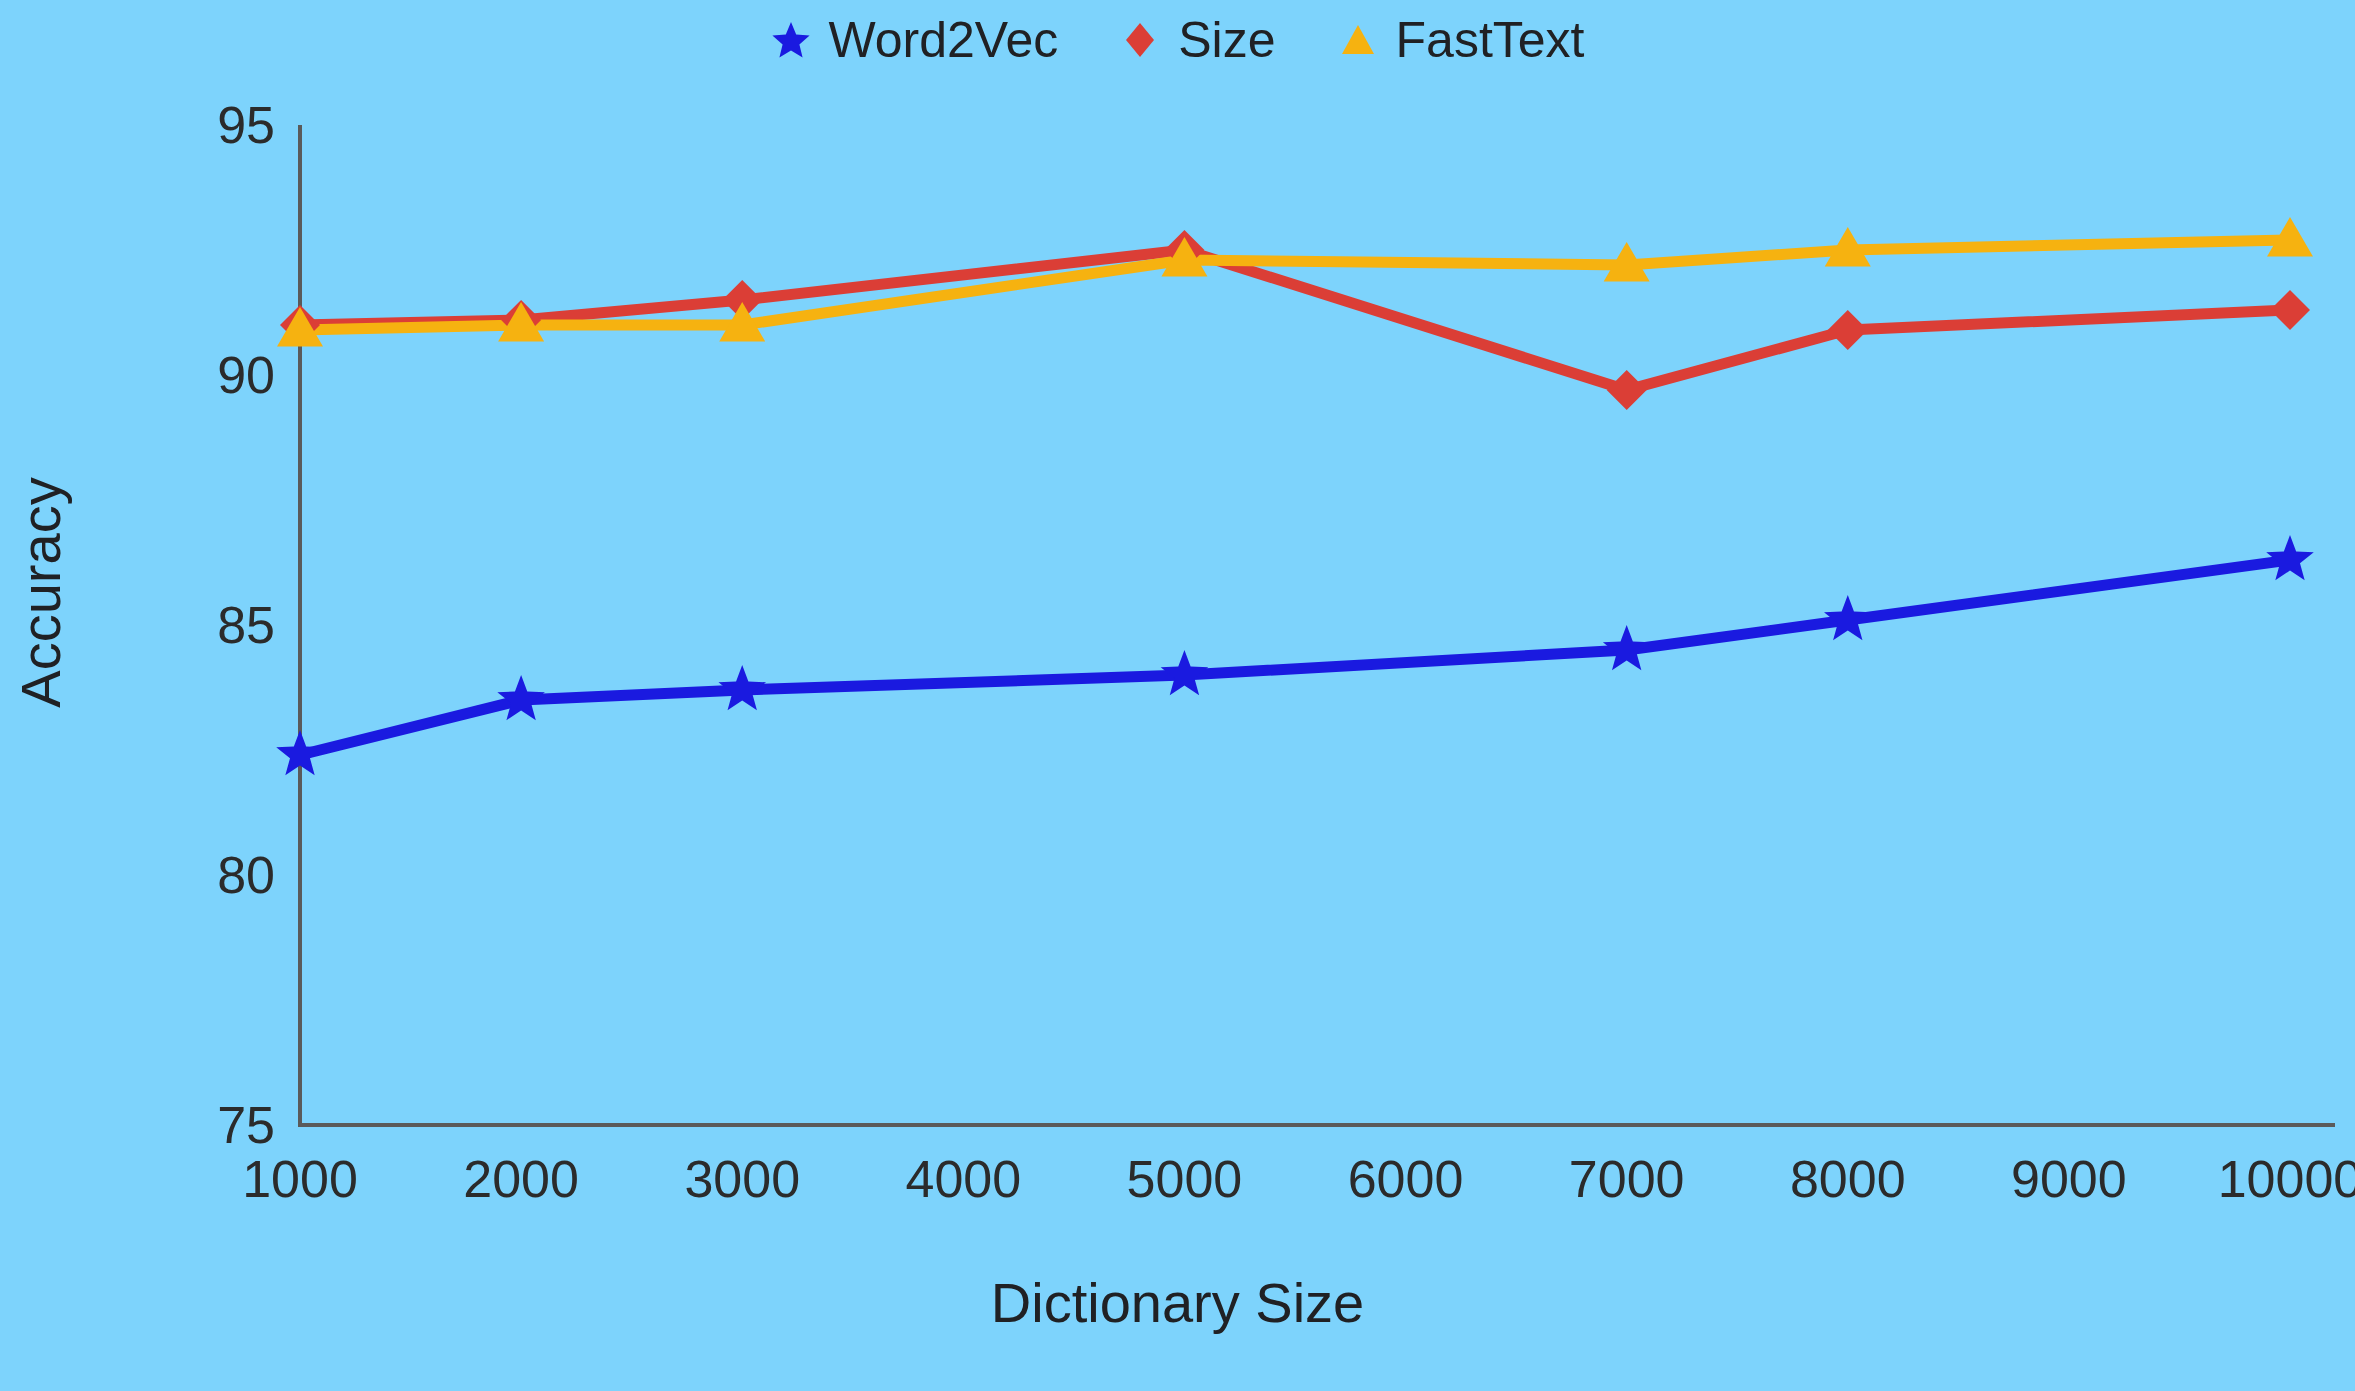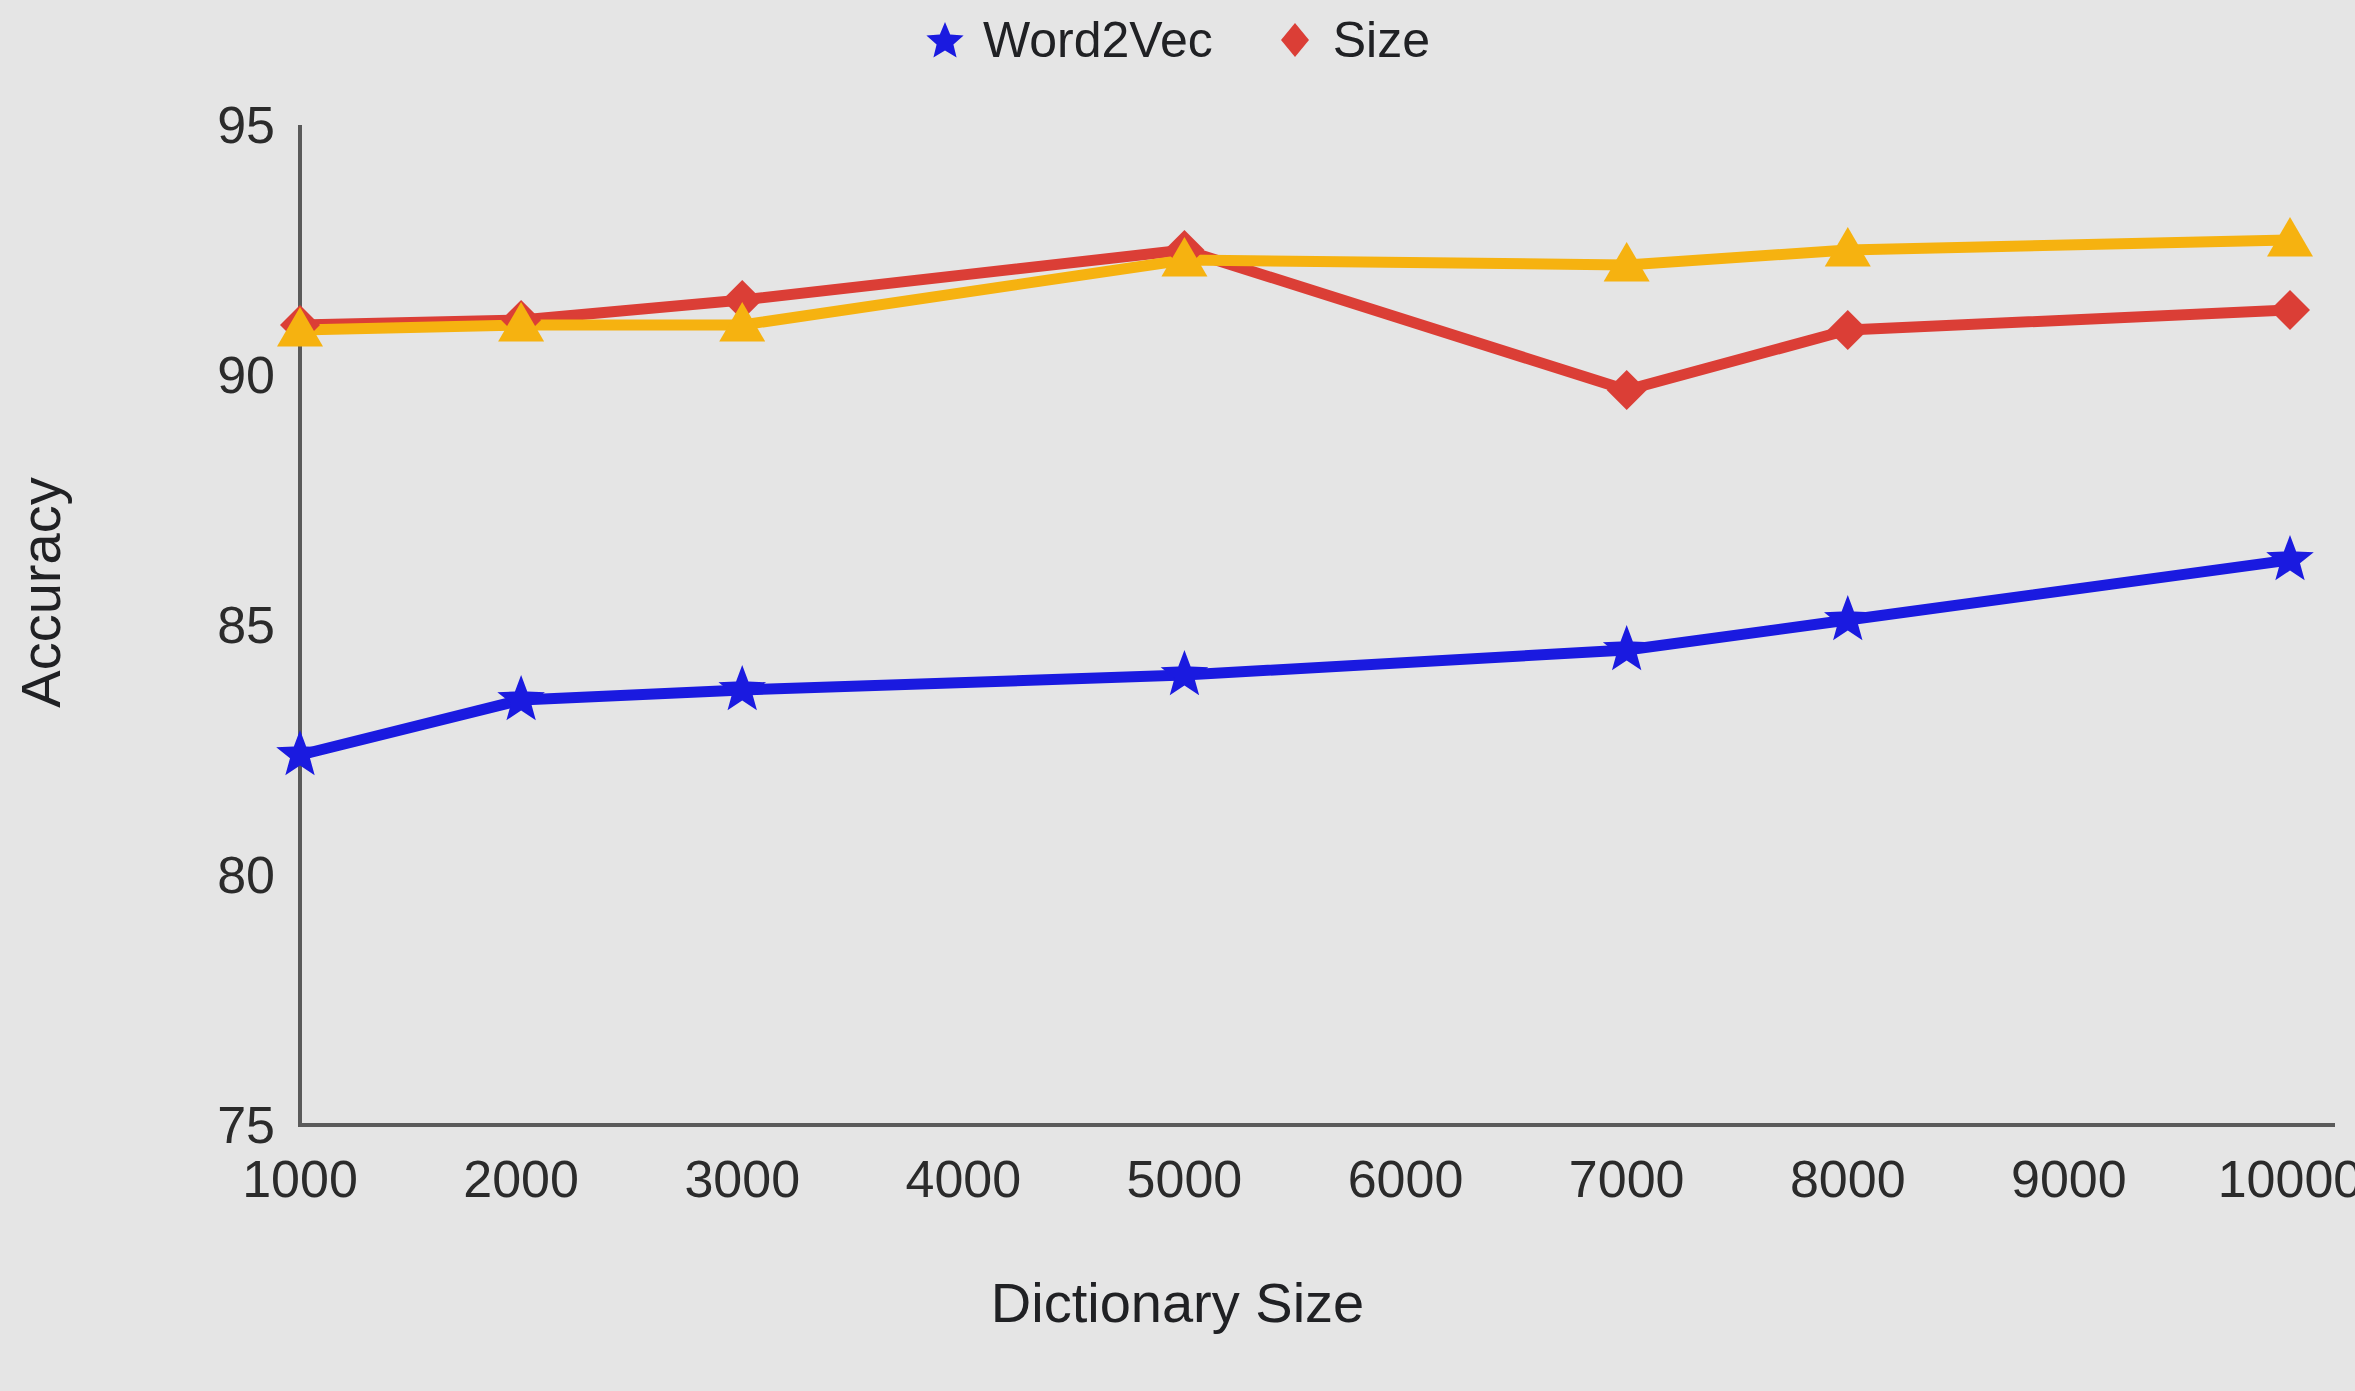--- a/index.html
+++ b/index.html
@@ -12,21 +12,21 @@
     height: 1391px;
     font-family: "Liberation Sans", sans-serif;
     color: #222222;
     overflow: hidden;
   }
 
   #figure {
     position: relative;
     width: 2355px;
     height: 1391px;
-    background: #e5e5e5;
+    background: #7dd3fc;
   }
 
   
   #legend {
     position: absolute;
     left: 0;
     top: 0;
     width: 2355px;
     height: 80px;
     display: flex;
@@ -119,20 +119,26 @@
         <polygon points="20,2 25.2,14.6 38.6,15.6 28.4,24.4 31.6,37.6 20,30.4 8.4,37.6 11.6,24.4 1.4,15.6 14.8,14.6" fill="#1a1aE0"></polygon>
       </svg>
       <span class="legend-label">Word2Vec</span>
     </div>
     <div class="legend-item">
       <svg class="legend-marker" viewBox="0 0 40 40">
         <polygon points="20,3 34,20 20,37 6,20" fill="#DB3E36"></polygon>
       </svg>
       <span class="legend-label">Size</span>
     </div>
+    <div class="legend-item">
+      <svg class="legend-marker" viewBox="0 0 40 40">
+        <polygon points="20,5 36,34 4,34" fill="#F6B210"></polygon>
+      </svg>
+      <span class="legend-label">FastText</span>
+    </div>
   </div>
 
   <div id="plot-wrap">
     <svg id="plot-svg" width="2355" height="1180" viewBox="0 0 2355 1180">
       <g id="y-tick-labels">
           <text class="ytick-label" x="275" y="63">95</text>
           <text class="ytick-label" x="275" y="313">90</text>
           <text class="ytick-label" x="275" y="563">85</text>
           <text class="ytick-label" x="275" y="813">80</text>
           <text class="ytick-label" x="275" y="1063">75</text>

